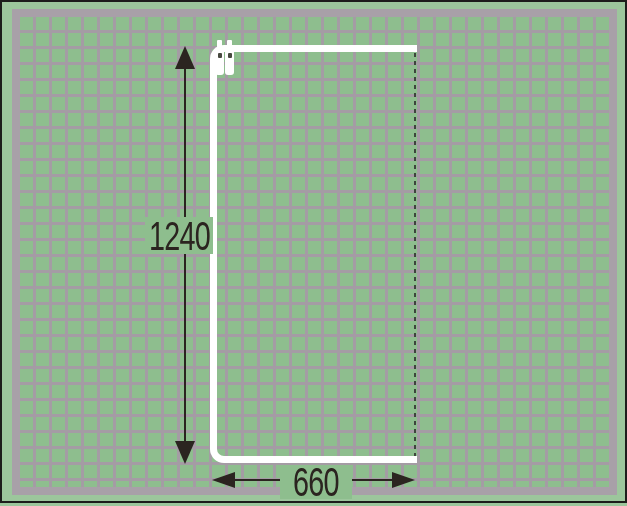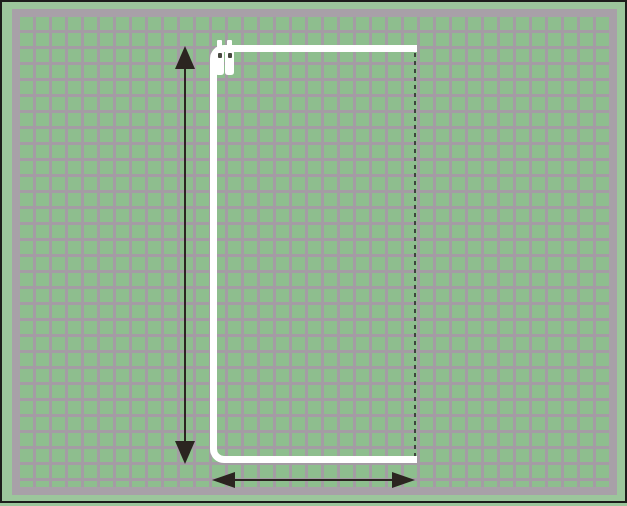--- a/index.html
+++ b/index.html
@@ -88,19 +88,25 @@
   </div>
   <div class="glider" style="left:225px">
     <div class="hole"></div>
   </div>
 
   <div class="dash-line"></div>
 
   <div class="dim v-line"></div>
   <div class="arrow up"></div>
   <div class="arrow down"></div>
+  <div class="dim-label label-height">
+    <span>1240</span>
+  </div>
 
   <div class="dim h-line"></div>
   <div class="arrow left"></div>
   <div class="arrow right"></div>
+  <div class="dim-label label-width">
+    <span>660</span>
+  </div>
 
   <div class="frame"></div>
 </div>
 
 </body></html>

